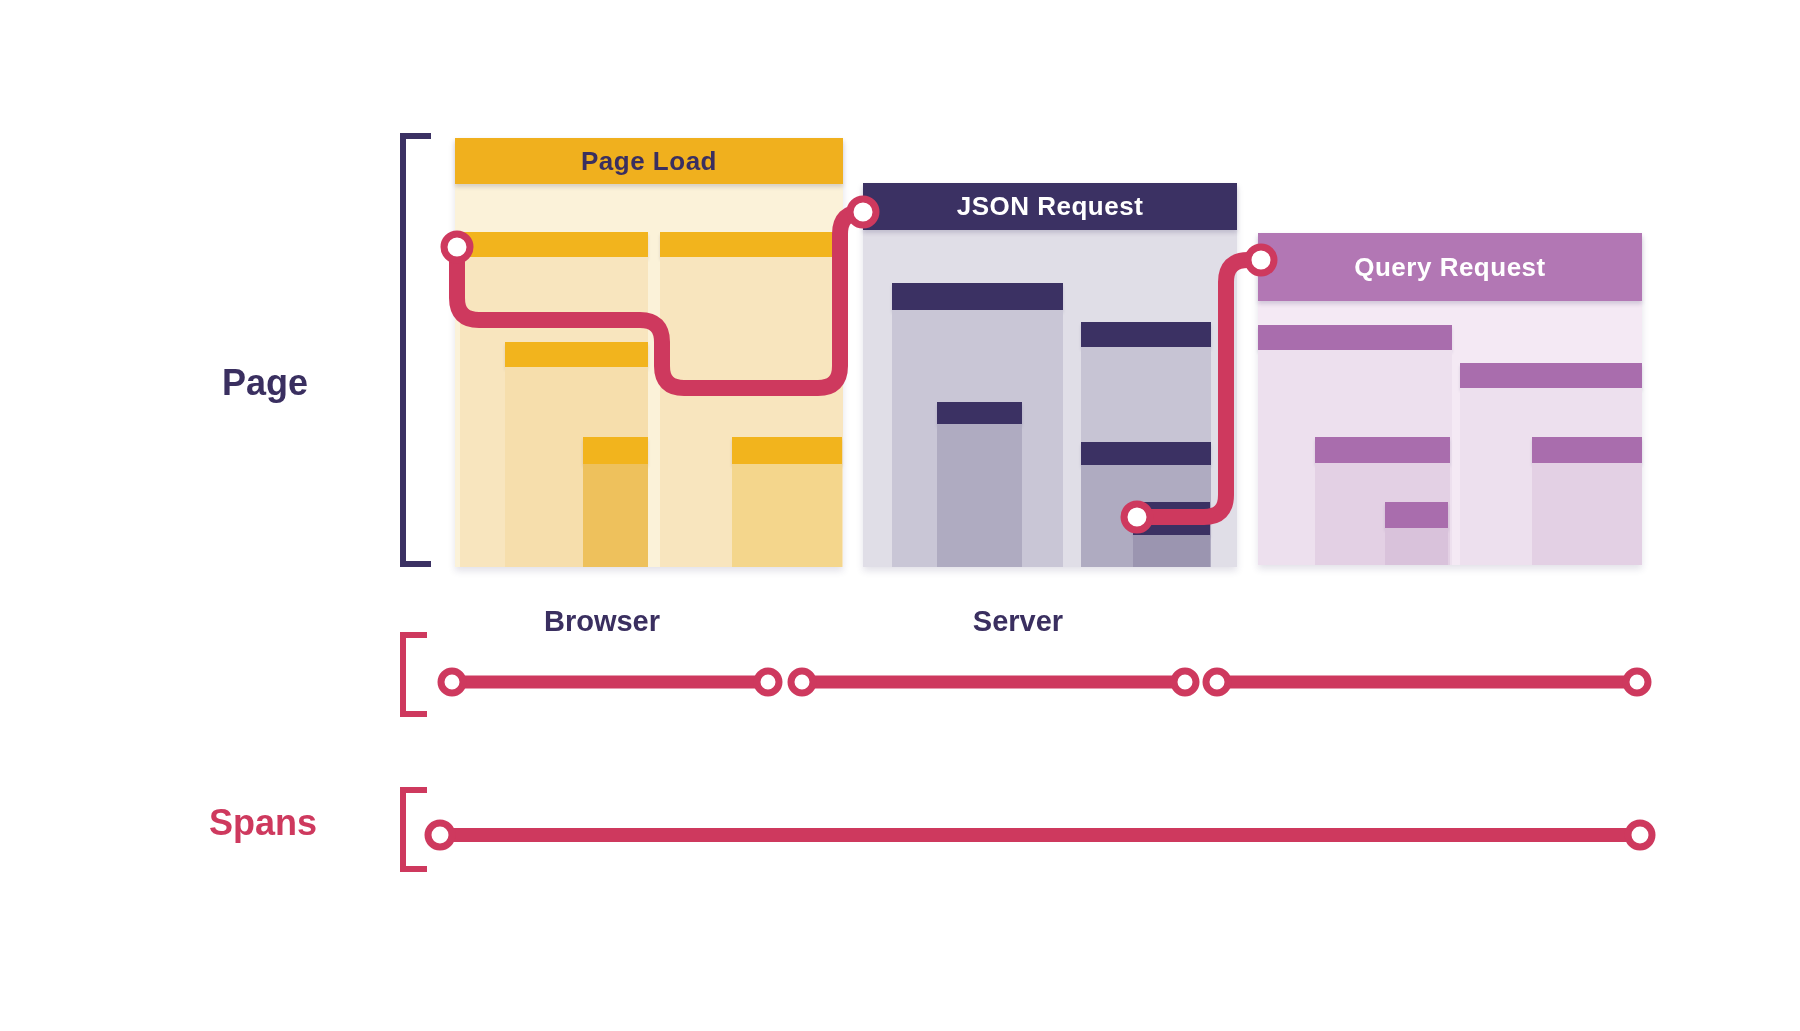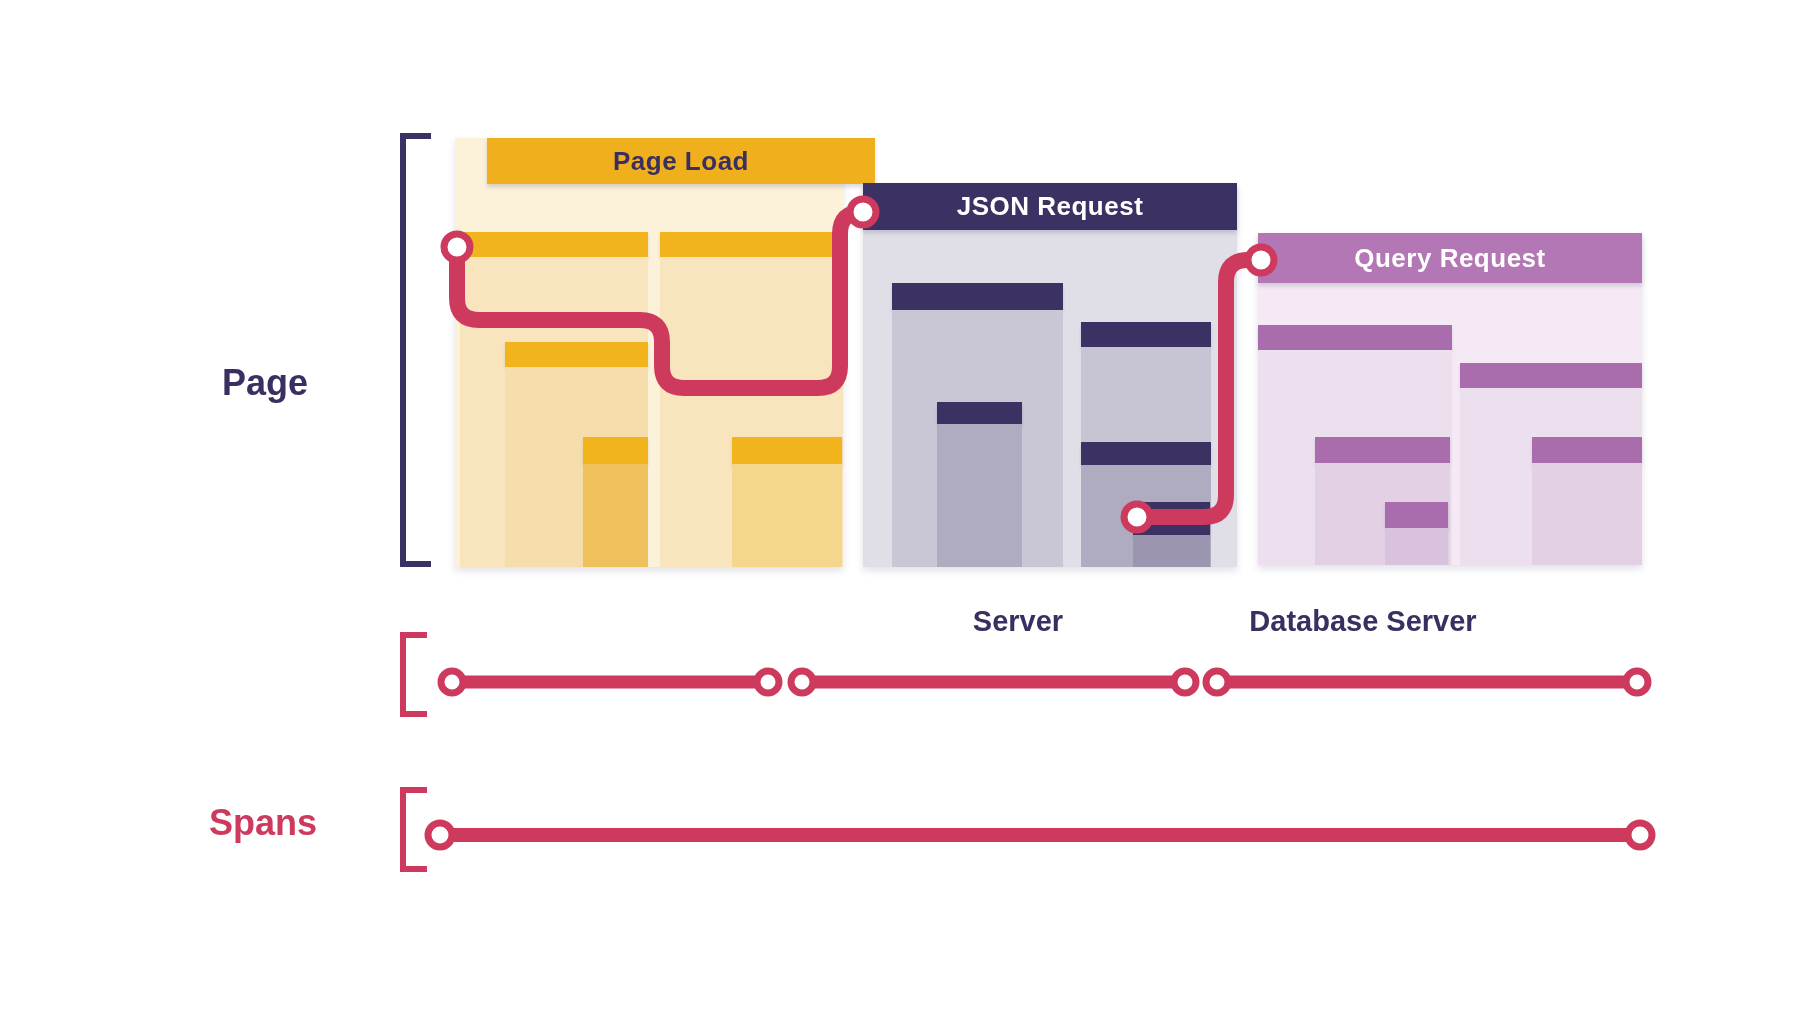--- a/index.html
+++ b/index.html
@@ -28,21 +28,21 @@
   .card{position:absolute;box-shadow:0 4px 7px rgba(58,47,96,.14);}
   .card-header{position:absolute;left:0;top:0;width:100%;display:flex;align-items:center;justify-content:center;
     box-shadow:0 3px 4px rgba(58,47,96,.18);z-index:3;}
   .card-title{font-size:26px;letter-spacing:.5px;}
   .block{position:absolute;bottom:0;z-index:2;}
   .block-header{position:absolute;left:0;top:0;width:100%;box-shadow:0 3px 3px rgba(58,47,96,.14);}
   .block-body{position:absolute;left:0;right:0;bottom:0;}
 
   
   #page-card{left:455px;top:138px;width:388px;height:429px;background:#FBF2D9;}
-  #page-card .card-header{height:46px;background:var(--yellow);margin-left:32px;}
+  #page-card .card-header{height:46px;background:var(--yellow);}
   #page-card .card-title{color:var(--text);}
   .y-head{background:#F2B41D;}
   #pl-a{left:5px;top:94px;width:188px;}   #pl-a .block-header{height:25px;} #pl-a .block-body{top:25px;background:#F8E5BE;}
   #pl-b{left:205px;top:94px;width:183px;} #pl-b .block-header{height:25px;} #pl-b .block-body{top:25px;background:#F8E5BE;}
   #pl-a1{left:50px;top:204px;width:143px;} #pl-a1 .block-header{height:25px;} #pl-a1 .block-body{top:25px;background:#F6DEAC;}
   #pl-a1a{left:128px;top:299px;width:65px;} #pl-a1a .block-header{height:27px;} #pl-a1a .block-body{top:27px;background:#EEC15C;}
   #pl-b1{left:277px;top:299px;width:110px;} #pl-b1 .block-header{height:27px;} #pl-b1 .block-body{top:27px;background:#F4D68C;}
 
   
   #json-card{left:863px;top:183px;width:374px;height:384px;background:#E0DEE7;}
@@ -51,21 +51,21 @@
   .n-head{background:var(--navy);}
   .dots-grey{background-image:radial-gradient(rgba(59,49,99,.14) 1.2px,transparent 1.3px);background-size:7px 7px;}
   #js-a{left:29px;top:100px;width:171px;} #js-a .block-header{height:27px;} #js-a .block-body{top:27px;background:#C9C6D6;}
   #js-b{left:218px;top:139px;width:130px;} #js-b .block-header{height:25px;} #js-b .block-body{top:25px;background:#C7C4D4;}
   #js-a1{left:74px;top:219px;width:85px;} #js-a1 .block-header{height:22px;} #js-a1 .block-body{top:22px;background:#AFABC1;}
   #js-b1{left:218px;top:259px;width:130px;} #js-b1 .block-header{height:23px;} #js-b1 .block-body{top:23px;background:#AFABC1;}
   #js-deep{left:270px;top:319px;width:77px;} #js-deep .block-header{height:33px;} #js-deep .block-body{top:33px;background:#9B95B0;}
 
   
   #query-card{left:1258px;top:233px;width:384px;height:332px;background:#F4E9F4;}
-  #query-card .card-header{height:50px;background:var(--purple);}
+  #query-card .card-header{height:68px;background:var(--purple);}
   #query-card .card-title{color:#fff;}
   .p-head{background:#A96DAD;}
   .dots-purple{background-image:radial-gradient(rgba(168,108,171,.28) 1.2px,transparent 1.3px);background-size:7px 7px;}
   #qr-a{left:0;top:92px;width:194px;} #qr-a .block-header{height:25px;} #qr-a .block-body{top:25px;background:#EDE0EE;}
   #qr-b{left:202px;top:130px;width:182px;} #qr-b .block-header{height:25px;} #qr-b .block-body{top:25px;background:#EDE0EE;}
   #qr-a1{left:57px;top:204px;width:135px;} #qr-a1 .block-header{height:26px;} #qr-a1 .block-body{top:26px;background:#E3D0E4;}
   #qr-a1a{left:127px;top:269px;width:63px;} #qr-a1a .block-header{height:26px;} #qr-a1a .block-body{top:26px;background:#D9C2DB;}
   #qr-b1{left:274px;top:204px;width:110px;} #qr-b1 .block-header{height:26px;} #qr-b1 .block-body{top:26px;background:#E3D0E4;}
 
   
@@ -167,22 +167,22 @@
     <div class="block" id="qr-a1a">
       <div class="block-header p-head"></div>
       <div class="block-body dots-purple"></div>
     </div>
     <div class="block" id="qr-b1">
       <div class="block-header p-head"></div>
       <div class="block-body dots-purple"></div>
     </div>
   </div>
 
+  <div class="server-label" id="browser-label">Browser</div>
   <div class="server-label" id="backend-label">Server</div>
-  <div class="server-label" id="database-label">Database Server</div>
 
   <svg id="overlay" viewBox="0 0 1800 1031" xmlns="http://www.w3.org/2000/svg">
     <path class="route" d="M457,247 L457,298 Q457,320 479,320 L640,320 Q662,320 662,342 L662,366 Q662,388 684,388 L818,388 Q840,388 840,366 L840,234 Q840,212 862,212 L863,212"></path>
     <path class="route" d="M1137,517 L1204,517 Q1226,517 1226,495 L1226,282 Q1226,260 1248,260 L1261,260"></path>
 
     <line class="tline" x1="452" y1="682" x2="768" y2="682"></line>
     <line class="tline" x1="802" y1="682" x2="1185" y2="682"></line>
     <line class="tline" x1="1217" y1="682" x2="1637" y2="682"></line>
     <line class="trline" x1="440" y1="835" x2="1640" y2="835"></line>
 

